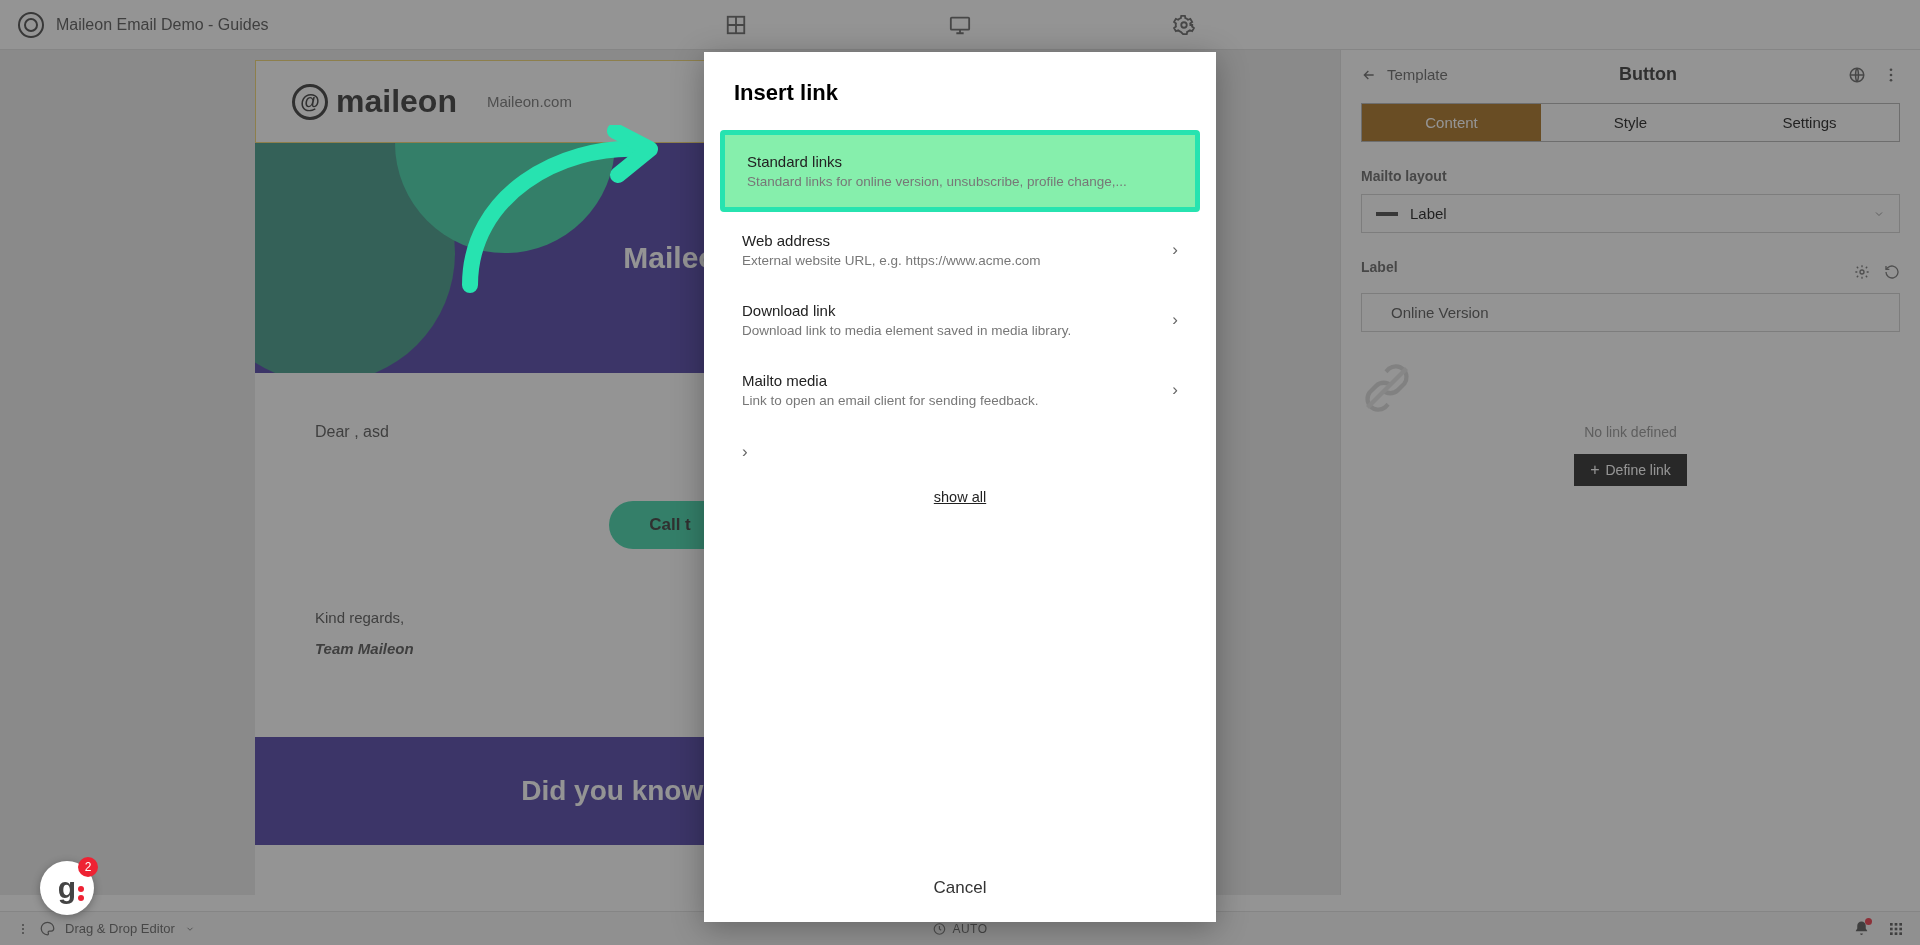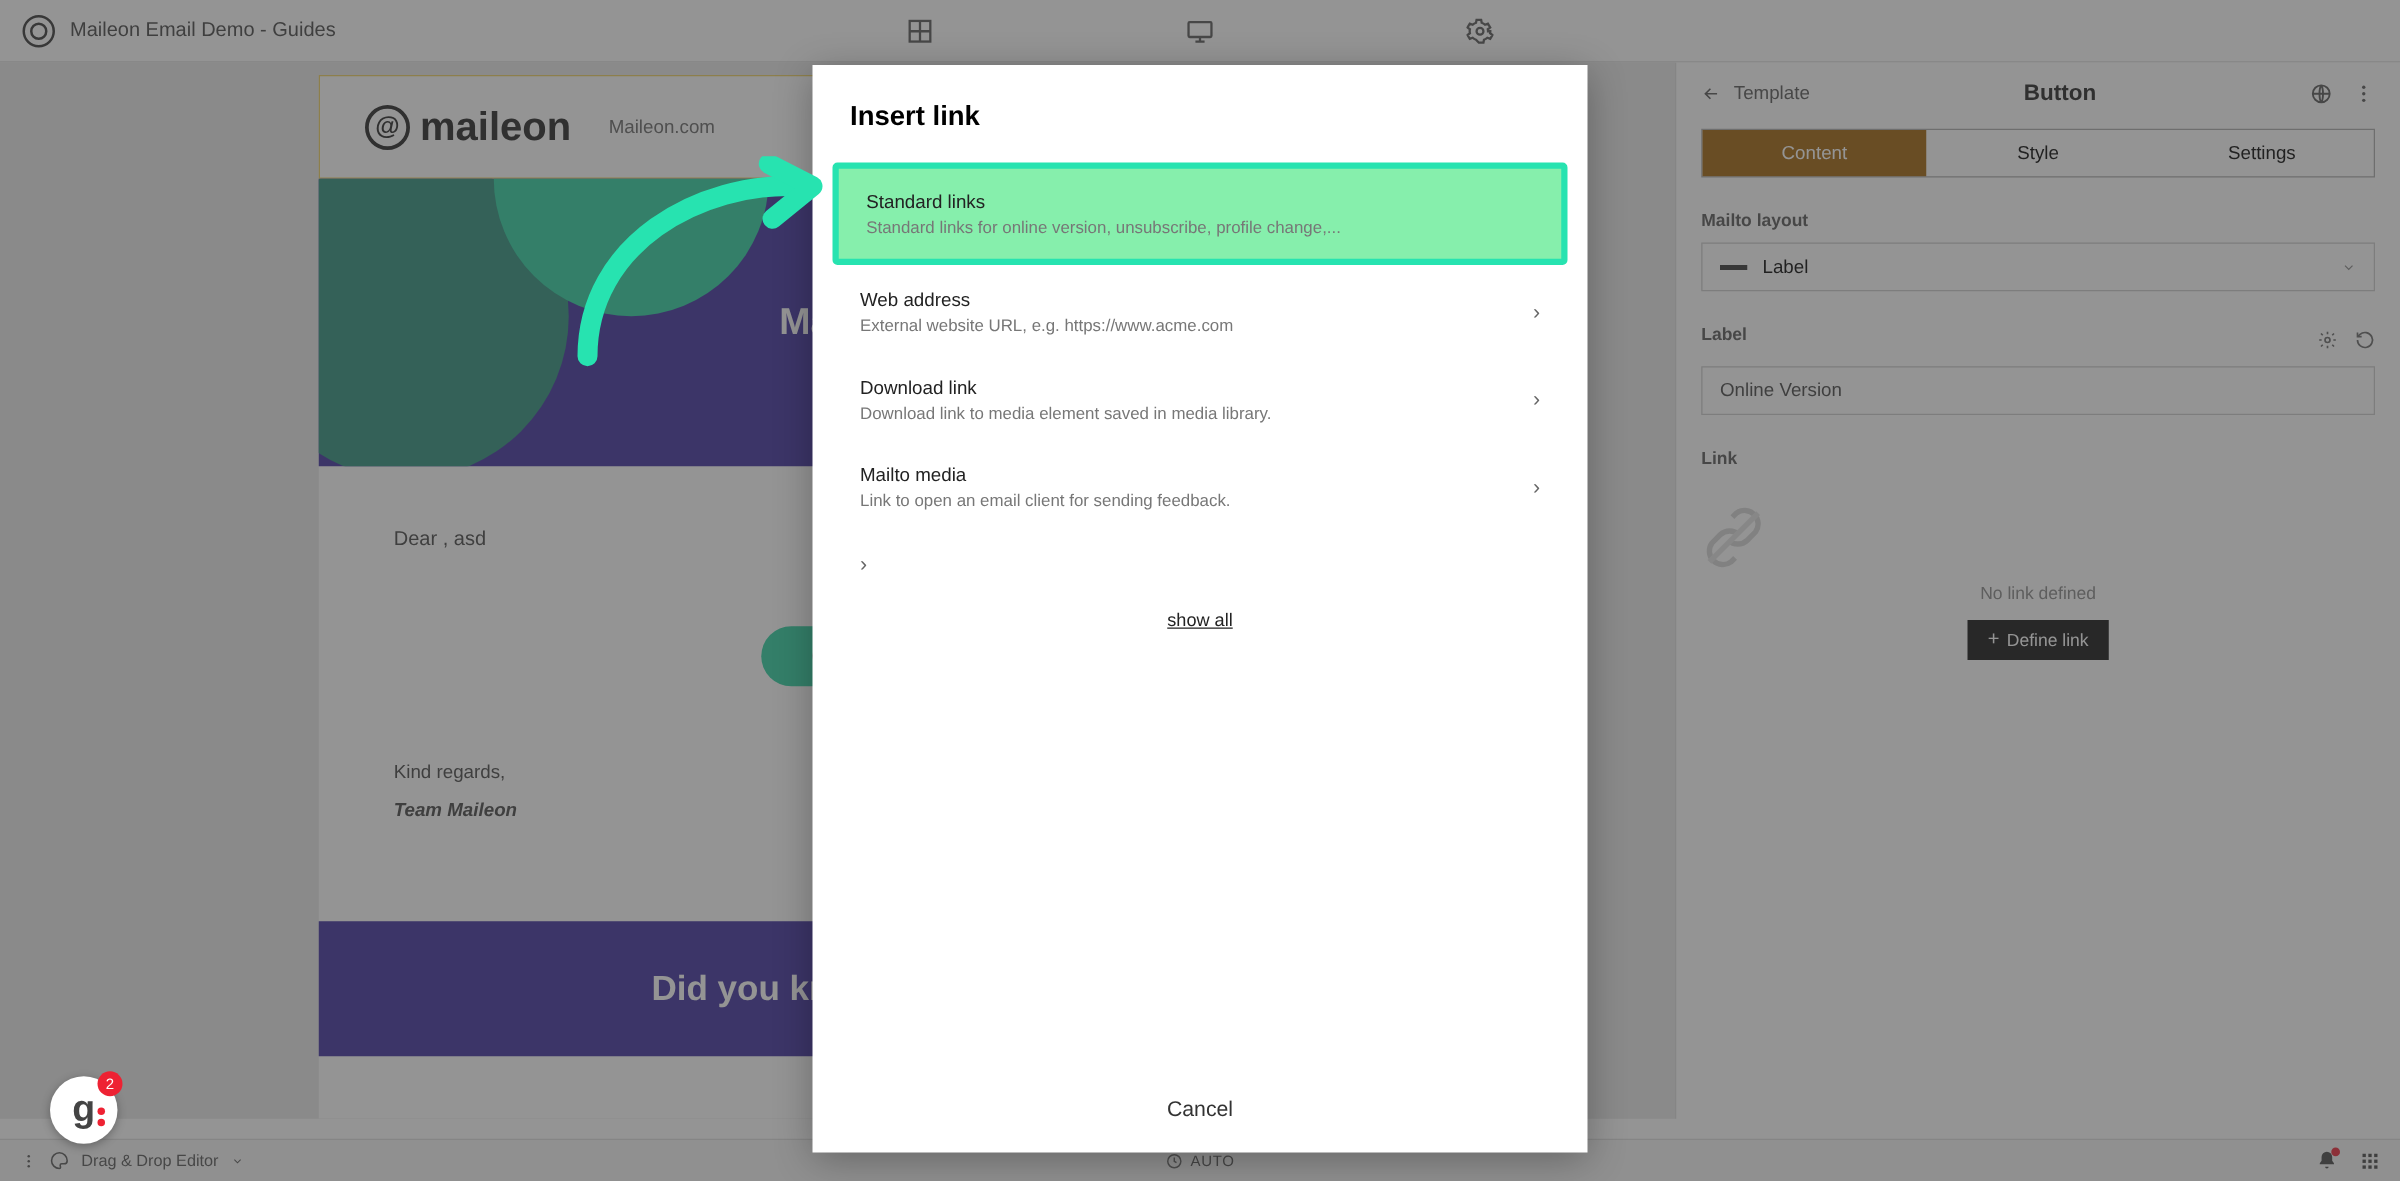--- a/index.html
+++ b/index.html
@@ -51,28 +51,28 @@
   .sp-icons{display:flex;gap:16px;color:#555;}
   .sp-tabs{display:flex;border:1px solid #aaa;}
   .sp-tab{flex:1;text-align:center;padding:10px 0;font-size:15px;cursor:pointer;}
   .sp-tab.active{background:#a16207;color:#fff;}
   .sp-section{margin-top:26px;}
   .sp-label{font-size:14px;color:#555;font-weight:600;margin-bottom:10px;}
   .sp-select{border:1px solid #ccc;padding:10px 14px;display:flex;align-items:center;gap:12px;font-size:15px;justify-content:space-between;}
   .sp-select-left{display:flex;align-items:center;gap:12px;}
   .sp-row{display:flex;align-items:center;justify-content:space-between;}
   .sp-row-icons{display:flex;gap:14px;color:#666;}
-  .sp-input{border:1px solid #ccc;padding:10px 14px;font-size:15px;color:#444;margin-top:8px;}
+  .sp-input{border:1px solid #ccc;padding:10px 29px;font-size:15px;color:#444;margin-top:8px;}
   .linkpad{margin-top:30px;text-align:center;color:#888;}
   .linkpad svg{opacity:.4;}
   .no-link{font-size:14px;margin:10px 0 14px;}
   .btn-define{display:inline-flex;align-items:center;gap:6px;background:#111;color:#fff;border:none;padding:8px 16px;font-size:14px;cursor:pointer;}
   
   .scrim{position:absolute;inset:0;background:rgba(60,60,60,.55);z-index:20;display:flex;justify-content:center;}
-  .modal{width:620px;background:#fff;display:flex;flex-direction:column;margin-top:52px;height:870px;box-shadow:0 6px 30px rgba(0,0,0,.3);}
+  .modal{width:512px;background:#fff;display:flex;flex-direction:column;margin-top:52px;height:870px;box-shadow:0 6px 30px rgba(0,0,0,.3);}
   .modal-title{font-size:22px;font-weight:700;padding:28px 30px 18px;}
   .modal-body{flex:1;padding:0 10px;}
   .opt{padding:14px 22px;display:flex;align-items:center;justify-content:space-between;cursor:pointer;border-radius:4px;margin:6px 6px;}
   .opt.highlight{border:5px solid #27e3b0;background:#86efac;padding:18px 22px;}
   .opt-text .t1{font-size:15px;color:#222;margin-bottom:4px;}
   .opt-text .t2{font-size:13.5px;color:#777;}
   .chev{color:#666;font-size:17px;}
   .show-all{text-align:center;margin-top:12px;}
   .show-all a{color:#222;font-size:14.5px;text-decoration:underline;}
   .modal-cancel{text-align:center;padding:24px 0;font-size:17px;color:#333;cursor:pointer;}
@@ -215,21 +215,20 @@
                 <path d="M3 12a9 9 0 1 0 3-6.7L3 8"></path>
                 <path d="M3 3v5h5"></path>
               </svg>
             </span>
         </div>
       </div>
       <div class="sp-input">Online Version</div>
     </div>
 
     <div class="sp-section">
-      <div class="sp-label">Link</div>
       <div class="linkpad">
         <svg width="52" height="52" viewBox="0 0 24 24" fill="none" stroke="#999" stroke-width="2">
             <path d="M10 13a5 5 0 0 0 7 0l3-3a5 5 0 0 0-7-7l-1.5 1.5"></path>
             <path d="M14 11a5 5 0 0 0-7 0l-3 3a5 5 0 0 0 7 7l1.5-1.5"></path>
             <line x1="3" y1="21" x2="21" y2="3" stroke="#bbb"></line>
           </svg>
         <div class="no-link">No link defined</div>
         <button class="btn-define">
           <span style="font-size:16px;line-height:1">+</span>
           <span>Define link</span>

